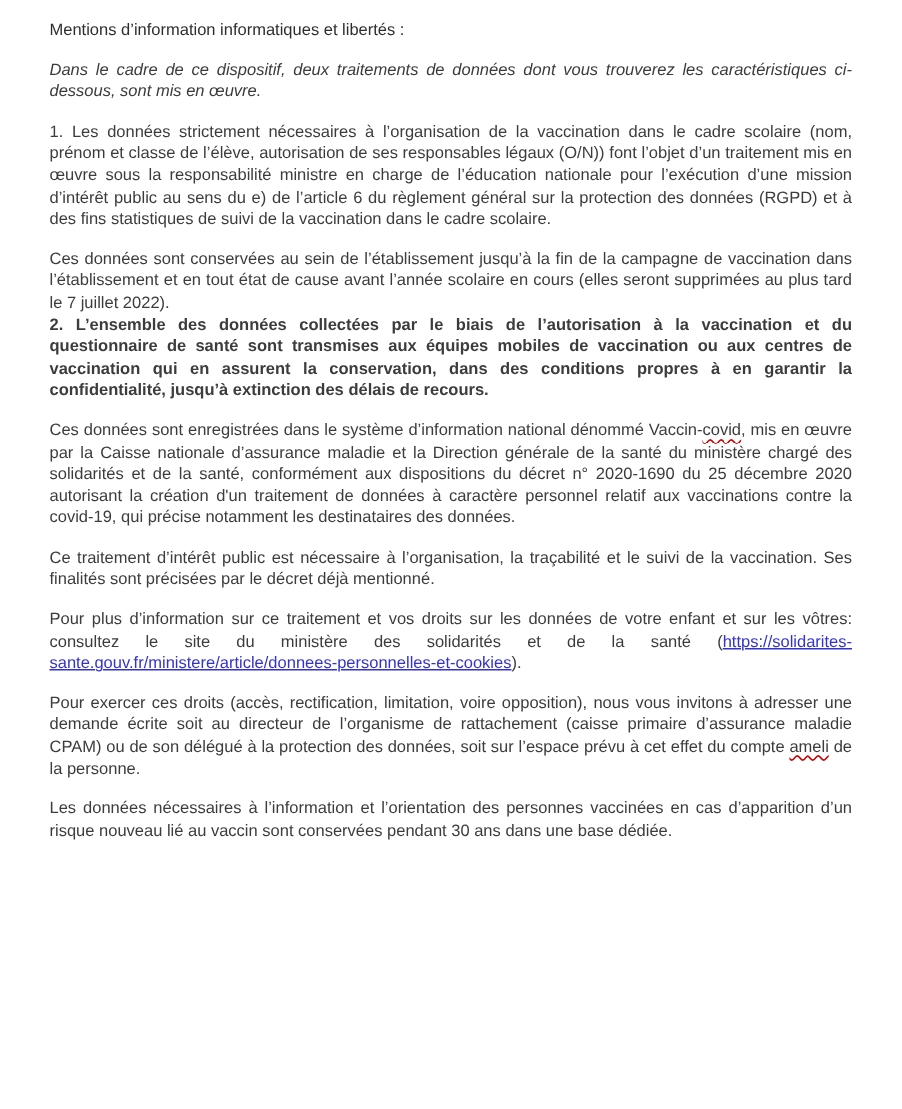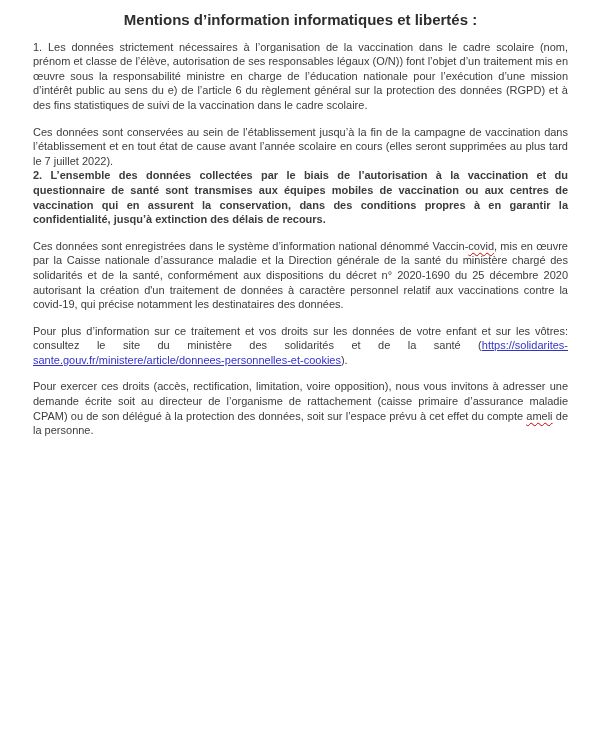--- a/index.html
+++ b/index.html
@@ -15,25 +15,25 @@
     padding: 13px 33px 0 33px;
     background: #ffffff;
     font-family: "Liberation Sans", sans-serif;
     font-size: 11px;
     line-height: 14.6px;
     color: #3c3c3c;
     overflow: hidden;
   }
   .doc-title {
     margin: 0;
-    font-size: 15px;
+    font-size: 11px;
     line-height: 14.6px;
-    font-weight: 700;
+    font-weight: 400;
     color: #2e2e2e;
-    text-align: center;
+    text-align: left;
   }
   p.para {
     margin: 12px 0 0 0;
     text-align: justify;
   }
   p.para.flush {
     margin-top: 0;
     font-weight: bold;
   }
   p.intro {
@@ -51,21 +51,24 @@
     text-decoration: underline;
     overflow-wrap: anywhere;
     cursor: pointer;
   }
 </style>
 </head>
 <body>
 
 <div class="page" style="color: rgb(60, 60, 60);">
   <h1 class="doc-title">Mentions d’information informatiques et libertés :</h1>
+  <p class="para intro">Dans le cadre de ce dispositif, deux traitements de données dont vous trouverez les caractéristiques ci-dessous, sont mis en œuvre.</p>
   <div id="paragraphs">
       <p class="para"><span>1. Les données strictement nécessaires à l’organisation de la vaccination dans le cadre scolaire (nom, prénom et classe de l’élève, autorisation de ses responsables légaux (O/N)) font l’objet d’un traitement mis en œuvre sous la responsabilité ministre en charge de l’éducation nationale pour l’exécution d’une mission d’intérêt public au sens du e) de l’article 6 du règlement général sur la protection des données (RGPD) et à des fins statistiques de suivi de la vaccination dans le cadre scolaire.</span></p>
       <p class="para"><span>Ces données sont conservées au sein de l’établissement jusqu’à la fin de la campagne de vaccination dans l’établissement et en tout état de cause avant l’année scolaire en cours (elles seront supprimées au plus tard le 7 juillet 2022).</span></p>
       <p class="para flush"><span>2. L’ensemble des données collectées par le biais de l’autorisation à la vaccination et du questionnaire de santé sont transmises aux équipes mobiles de vaccination ou aux centres de vaccination qui en assurent la conservation, dans des conditions propres à en garantir la confidentialité, jusqu’à extinction des délais de recours.</span></p>
       <p class="para"><span>Ces données sont enregistrées dans le système d’information national dénommé Vaccin-</span><span class="misspelled">covid</span><span>, mis en œuvre par la Caisse nationale d’assurance maladie et la Direction générale de la santé du ministère chargé des solidarités et de la santé, conformément aux dispositions du décret n° 2020-1690 du 25 décembre 2020 autorisant la création d'un traitement de données à caractère personnel relatif aux vaccinations contre la covid-19, qui précise notamment les destinataires des données.</span></p>
+      <p class="para"><span>Ce traitement d’intérêt public est nécessaire à l’organisation, la traçabilité et le suivi de la vaccination. Ses finalités sont précisées par le décret déjà mentionné.</span></p>
       <p class="para"><span>Pour plus d’information sur ce traitement et vos droits sur les données de votre enfant et sur les vôtres: consultez le site du ministère des solidarités et de la santé (</span><a class="doc-link" href="#">https://solidarites-sante.gouv.fr/ministere/article/donnees-personnelles-et-cookies</a><span>).</span></p>
       <p class="para"><span>Pour exercer ces droits (accès, rectification, limitation, voire opposition), nous vous invitons à adresser une demande écrite soit au directeur de l’organisme de rattachement (caisse primaire d’assurance maladie CPAM) ou de son délégué à la protection des données, soit sur l’espace prévu à cet effet du compte </span><span class="misspelled">ameli</span><span> de la personne.</span></p>
+      <p class="para"><span>Les données nécessaires à l’information et l’orientation des personnes vaccinées en cas d’apparition d’un risque nouveau lié au vaccin sont conservées pendant 30 ans dans une base dédiée.</span></p>
     </div>
 </div>
 
 </body></html>

